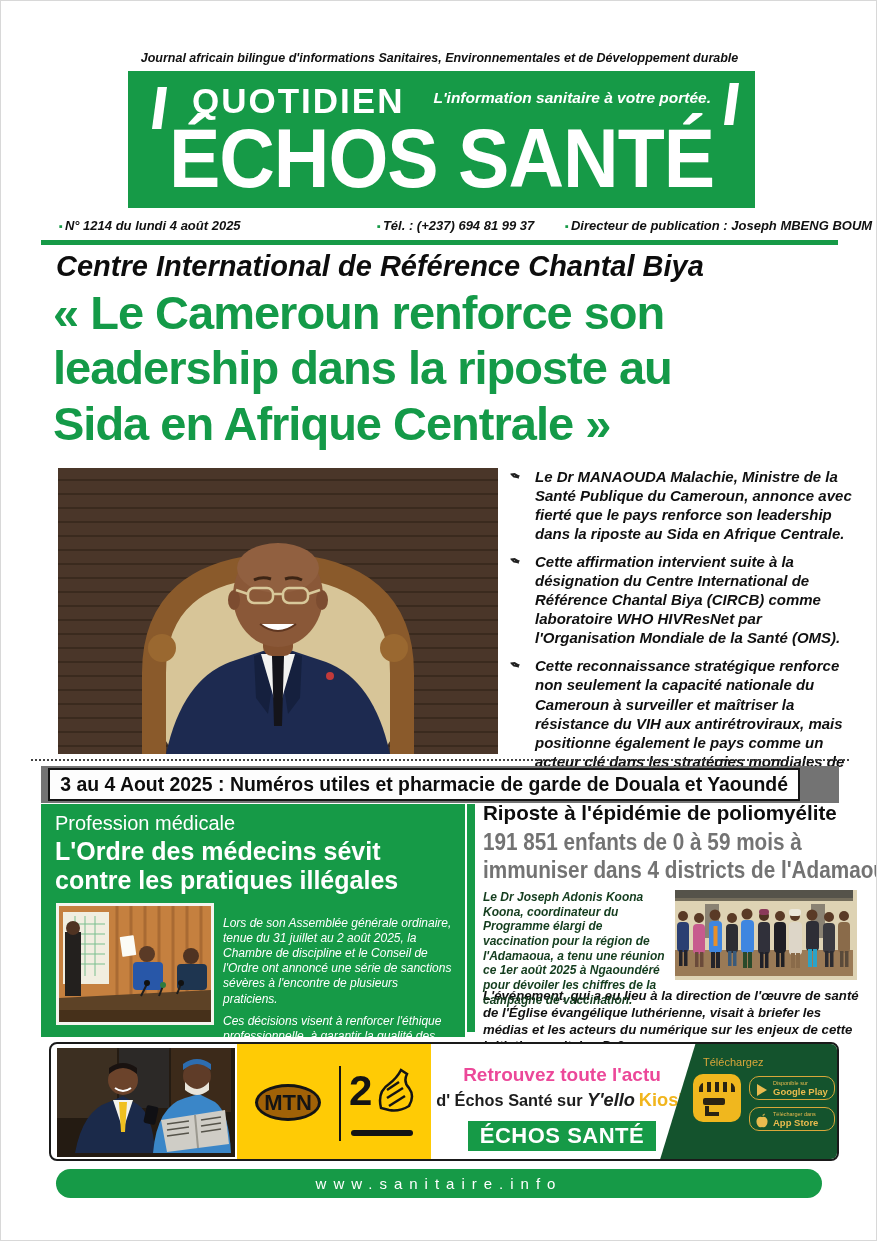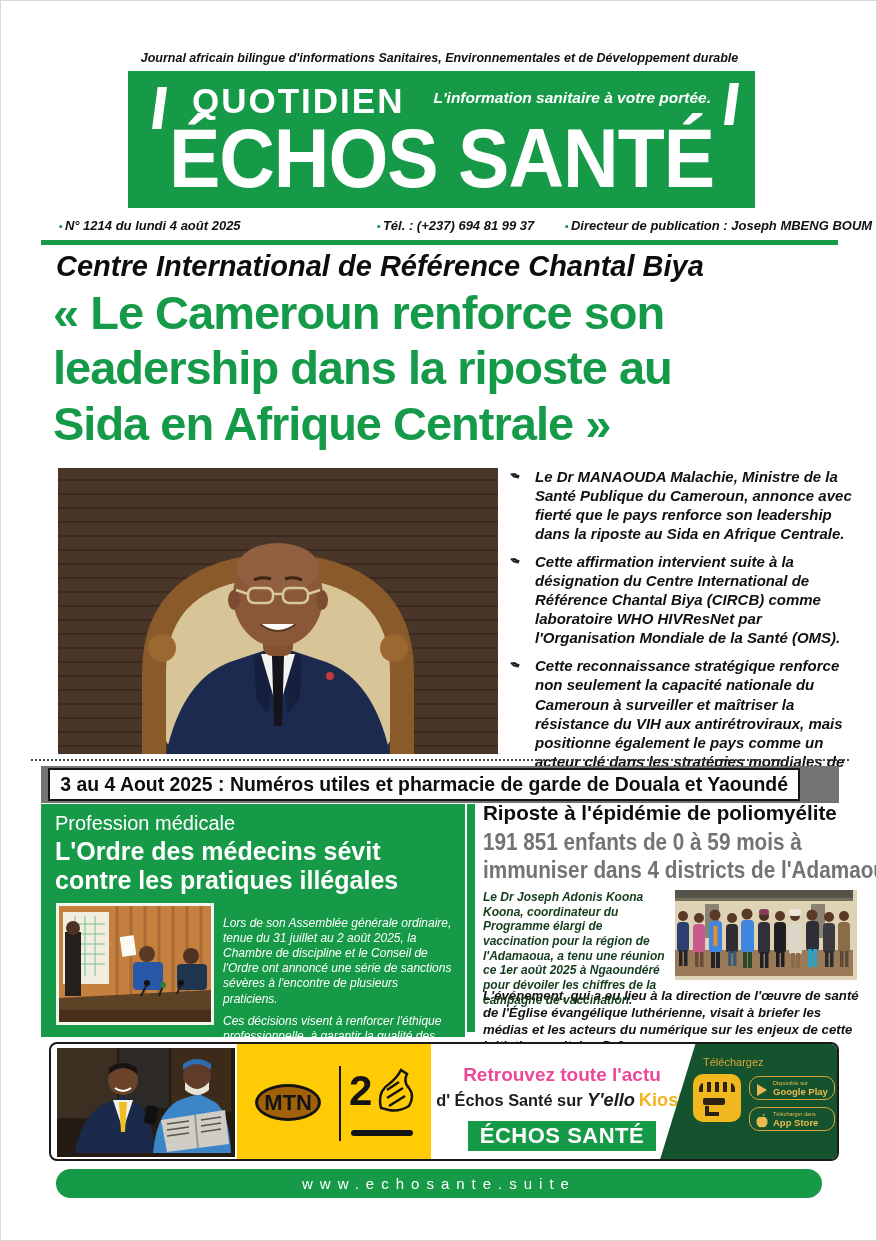--- a/index.html
+++ b/index.html
@@ -425,16 +425,16 @@
           <span class="lines">
               <span class="store-top">Télécharger dans</span>
               <span class="store-bottom">App Store</span>
             </span>
         </div>
       </div>
     </div>
   </div>
 
   <div class="abs footer-pill">
-    <span class="footer-url">www.echosante.suite</span>
+    <span class="footer-url">www.sanitaire.info</span>
   </div>
 
 </div>
 
 </body></html>

